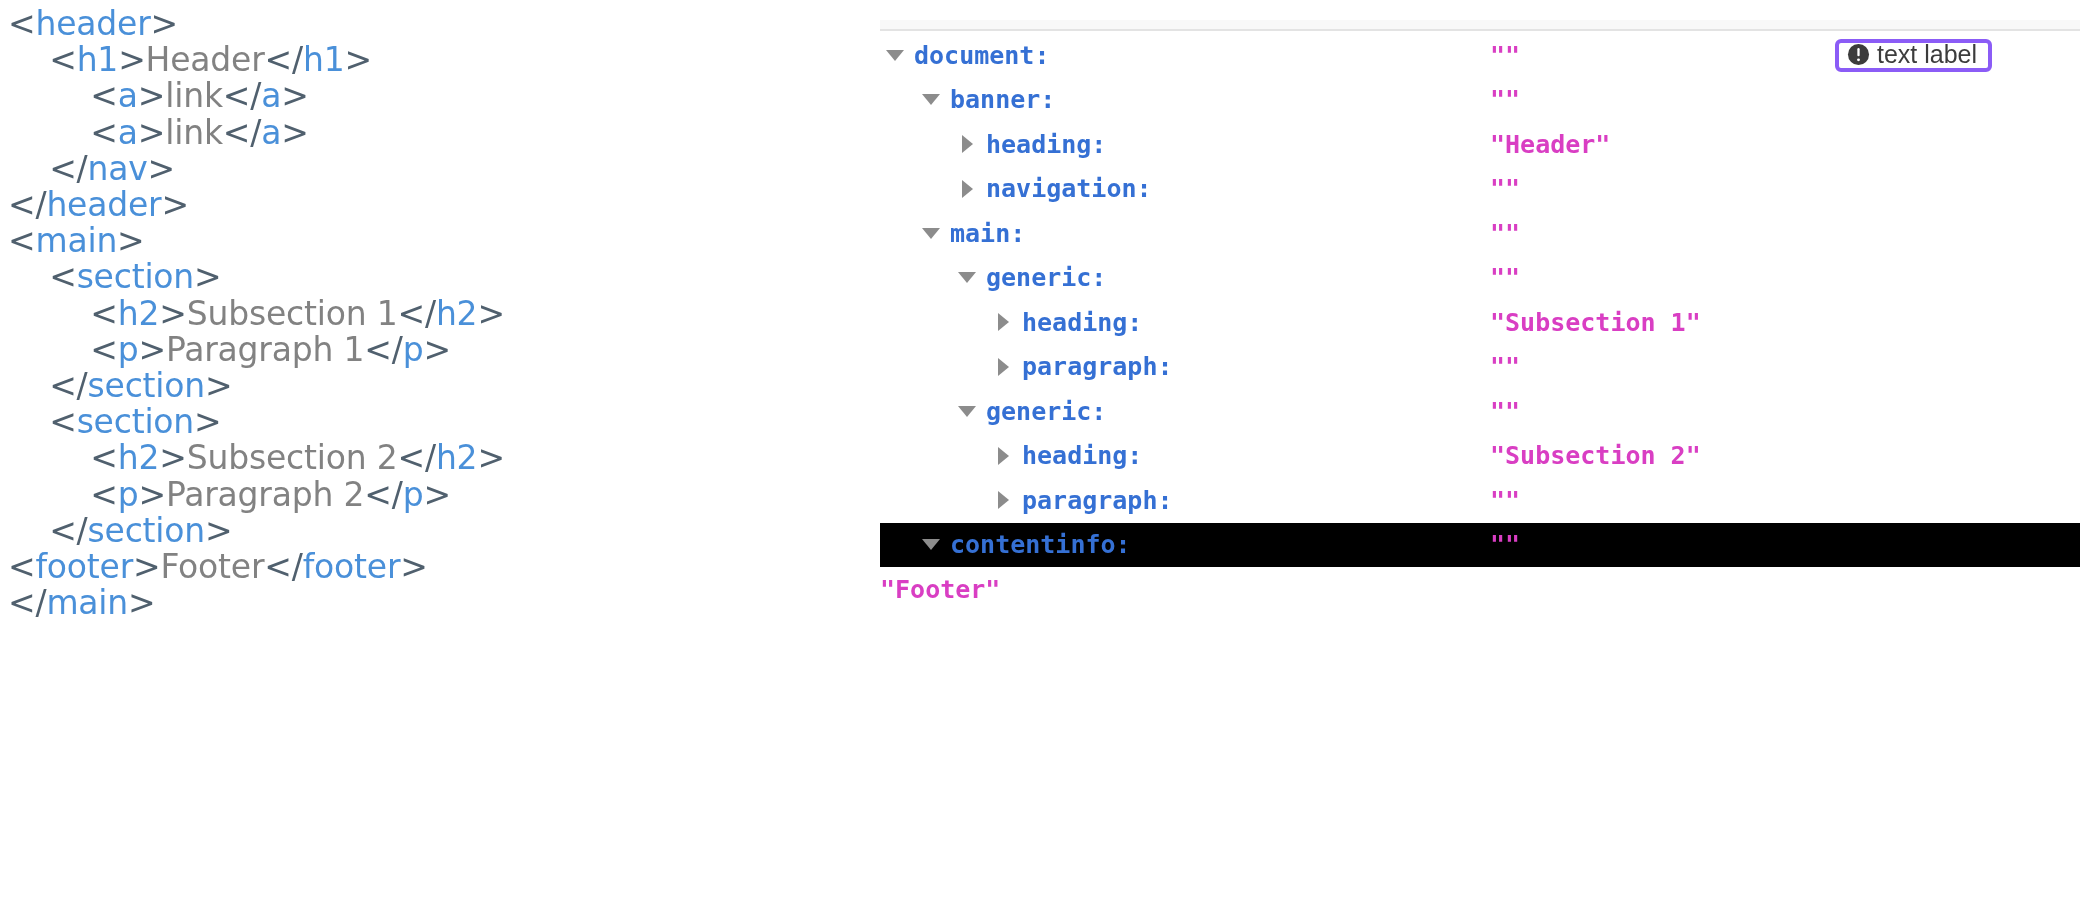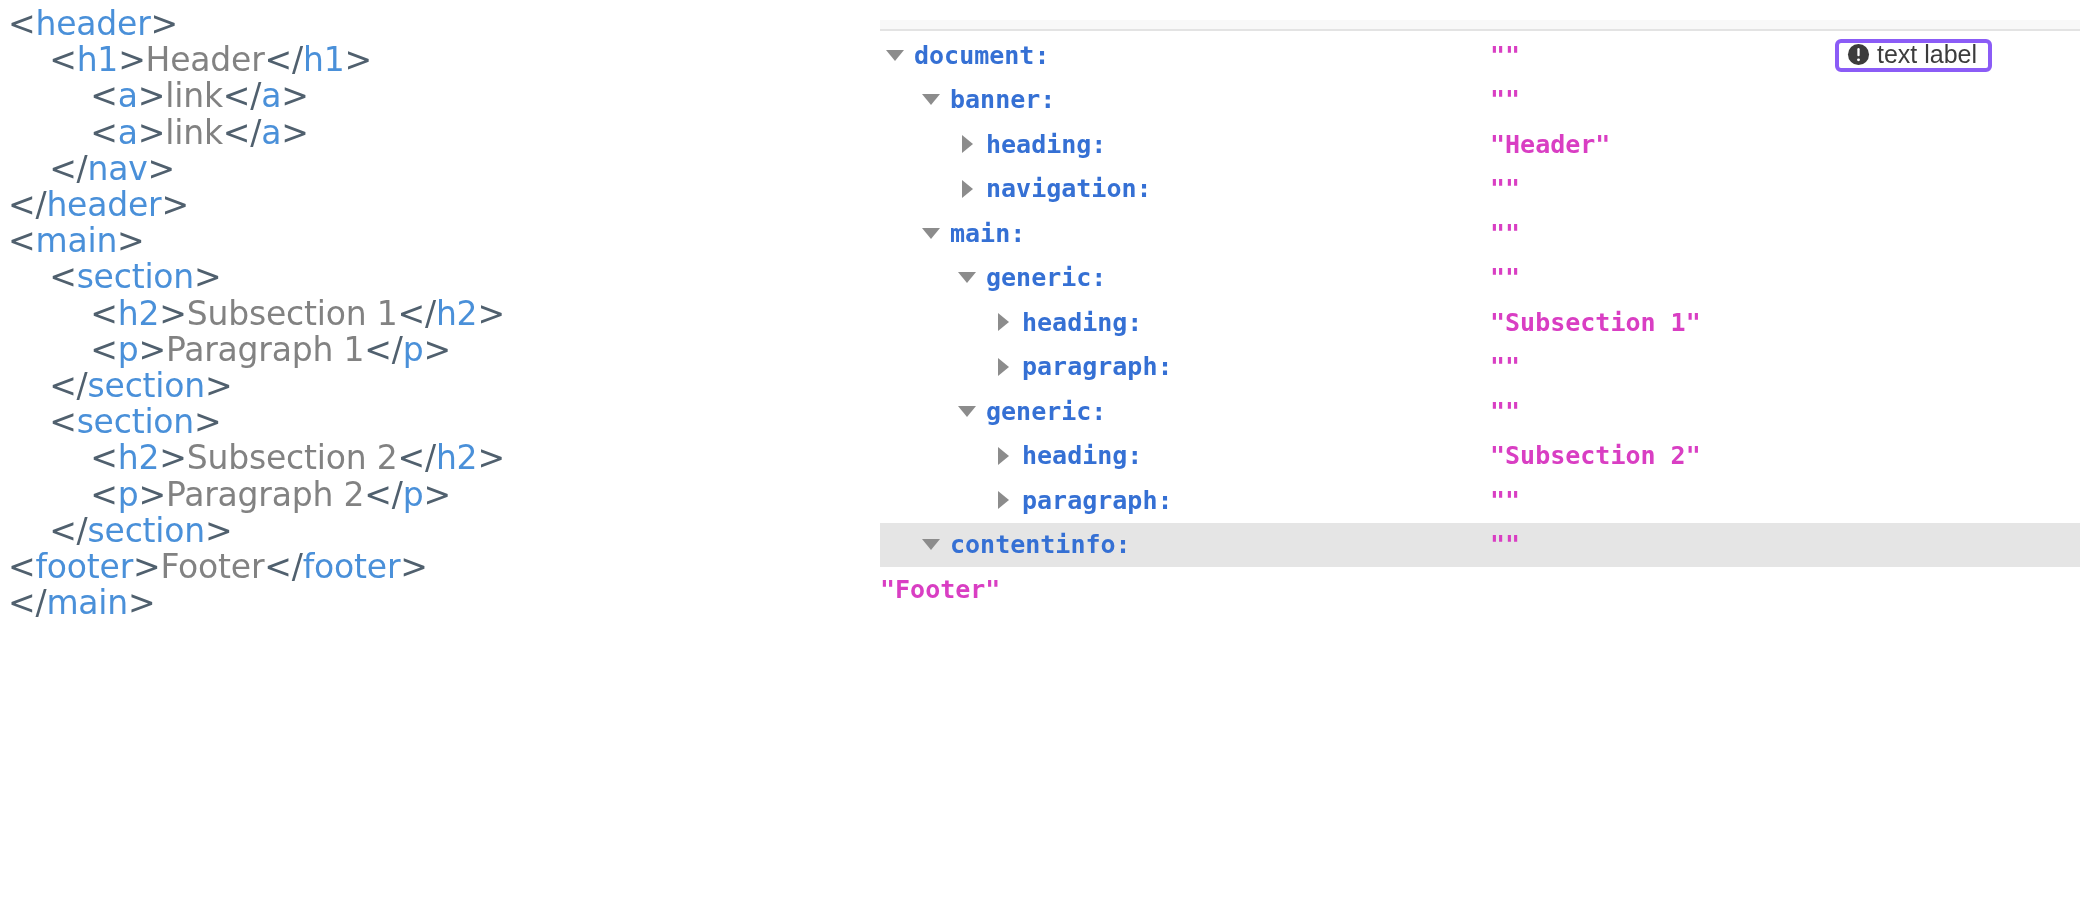--- a/index.html
+++ b/index.html
@@ -64,21 +64,21 @@
     width: 1200px;
   }
   .a11y-row {
     position: relative;
     height: 44.5px;
     display: flex;
     align-items: center;
     width: 1200px;
     box-sizing: border-box;
   }
-  .a11y-row.selected { background: #e5e5e5; }
+  .a11y-row.selected { background: #000000; }
 
   .row-label-cell {
     display: flex;
     align-items: center;
     width: 610px;
     flex: none;
     box-sizing: border-box;
   }
   .tri {
     width: 22px;

